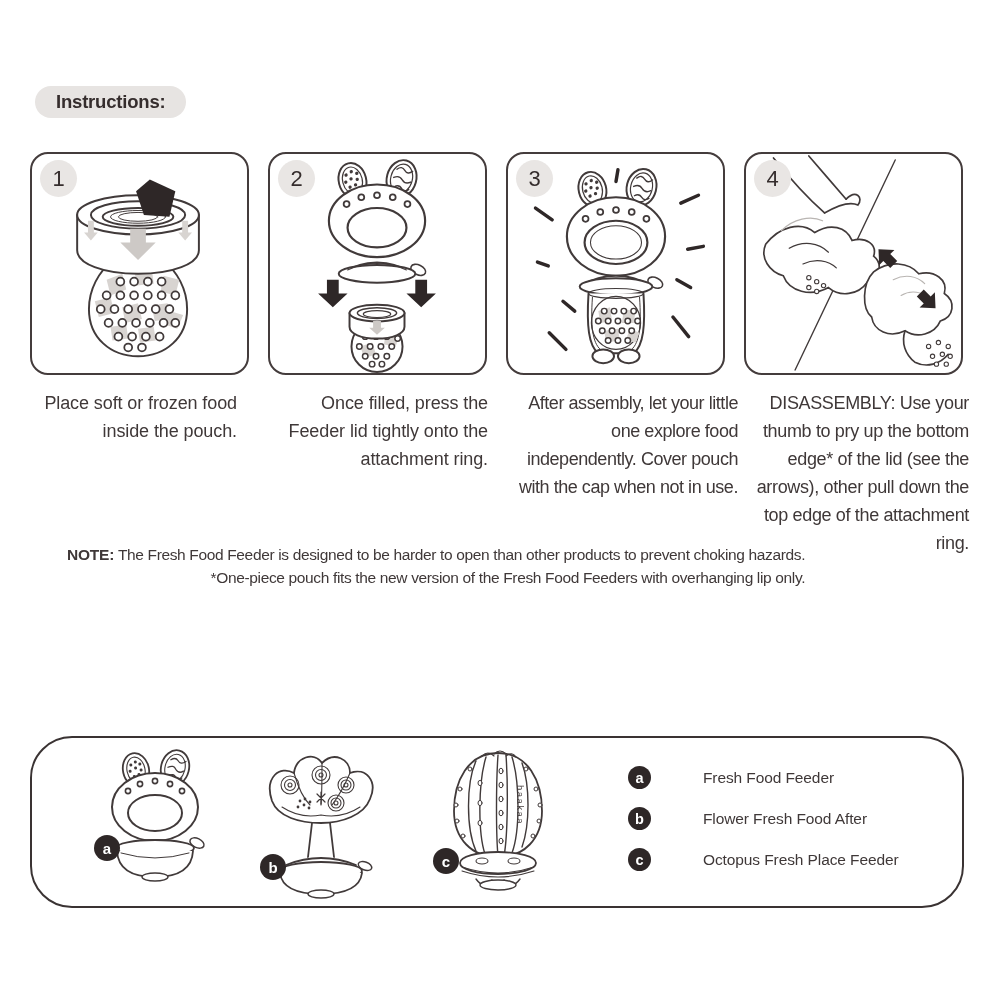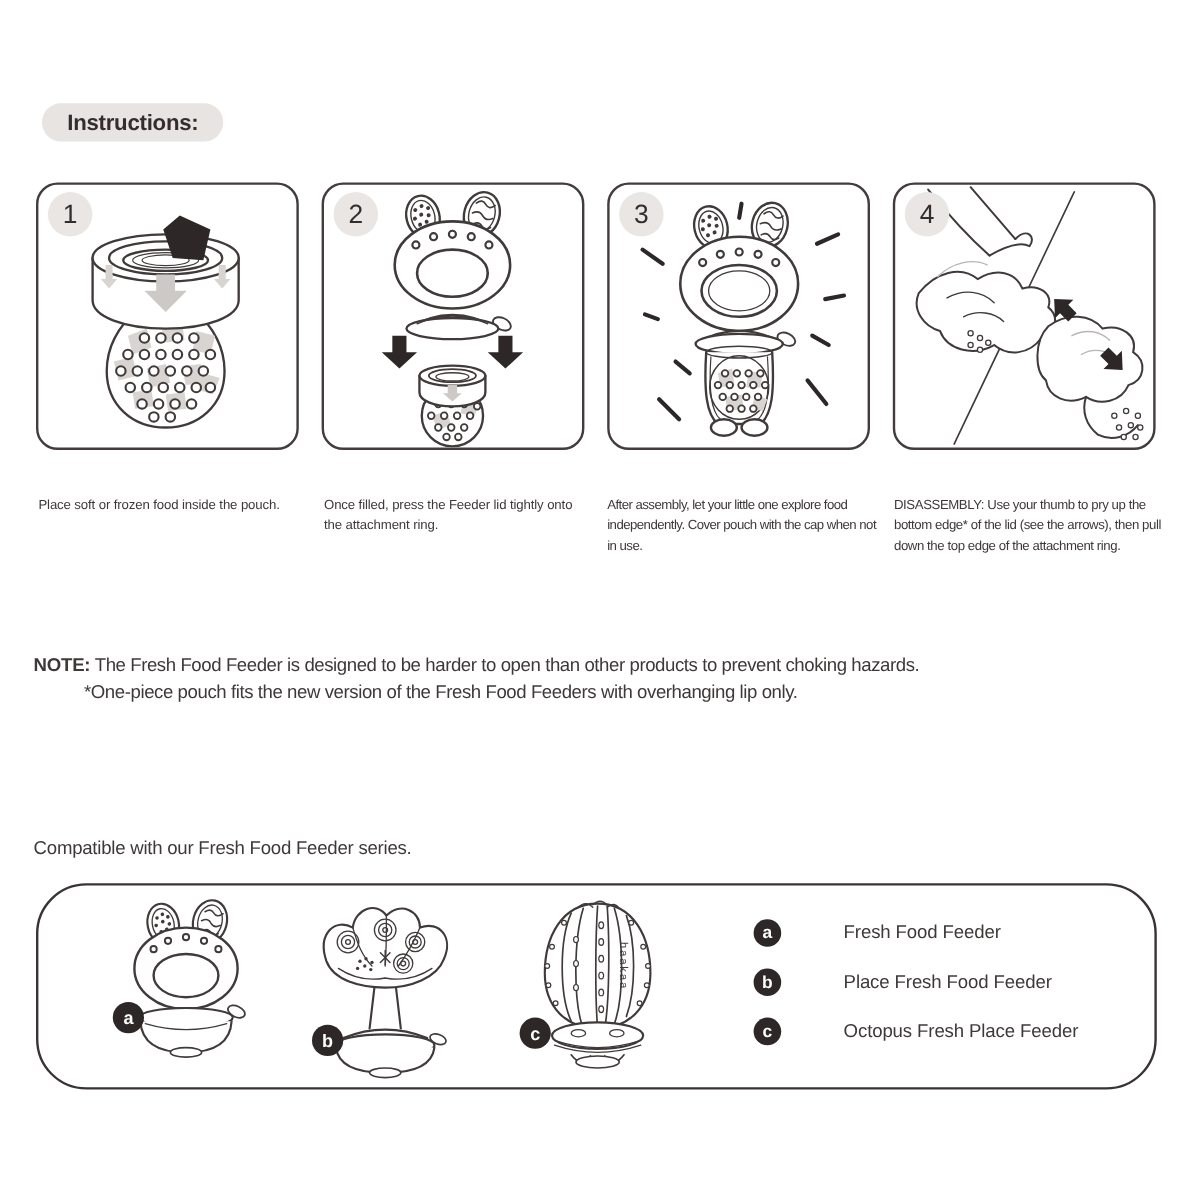--- a/index.html
+++ b/index.html
@@ -1,35 +1,35 @@
 <!DOCTYPE html>
 <html><head>
 <meta charset="utf-8">
 <style>
   html,body{margin:0;padding:0;background:#fff;}
   .page{position:relative;width:1000px;height:1000px;background:#fff;overflow:hidden;
-        font-family:"Liberation Sans",sans-serif;color:#3f3838;}
+        font-family:"Liberation Sans",sans-serif;color:#3f3838;text-align:right;}
   .pill{position:absolute;display:inline-block;background:#e7e4e2;border-radius:18px;
         padding:5px 21px;font-weight:bold;font-size:18.5px;color:#352d2d;letter-spacing:-0.2px;}
   #instructions-pill{left:35px;top:86px;}
   #compat-pill{left:35px;top:658px;}
   .panel{position:absolute;top:152px;width:219px;height:223px;border:2px solid #443c3c;
          border-radius:18px;background:#fff;box-sizing:border-box;}
   .panel svg{position:absolute;left:0;top:0;width:100%;height:100%;}
   .stepnum{position:absolute;top:6px;left:8px;width:37px;height:37px;border-radius:50%;
            background:#e9e6e4;color:#352d2d;font-size:22px;display:flex;align-items:center;
            justify-content:center;z-index:2;}
-  .caption{position:absolute;top:389px;font-size:11px;line-height:1.56;letter-spacing:-0.1px;margin-top:24px;}
+  .caption{position:absolute;top:389px;font-size:18px;line-height:1.56;letter-spacing:-0.1px;}
   #cap-1{left:32px;width:205px;}
   #cap-2{left:270px;width:218px;}
   #cap-3{left:506px;width:232px;letter-spacing:-0.45px;}
   #cap-4{left:745px;width:224px;letter-spacing:-0.35px;}
   .note{position:absolute;left:28px;top:543px;font-size:15.5px;line-height:1.5;
         letter-spacing:-0.35px;}
-  .note b{letter-spacing:-0.2px;}
+  .note b{letter-spacing:-0.2px;margin-left:39px;}
   .note .l2{margin-left:42px;}
   .compat-sub{position:absolute;left:28px;top:699px;font-size:15.5px;letter-spacing:-0.2px;}
   .compat-box{position:absolute;left:30px;top:736px;width:934px;height:172px;
               border:2.5px solid #3a3333;border-radius:42px;box-sizing:border-box;background:#fff;}
   .product{position:absolute;top:5px;}
   #prod-a{left:44px;}
   #prod-b{left:206px;}
   #prod-c{left:384px;}
   .legend{position:absolute;left:596px;top:27px;}
   .legend-row{display:flex;align-items:center;gap:16px;height:25px;margin-bottom:16px;}
@@ -298,28 +298,27 @@
           <polygon points="-5,-12 5,-12 5,-2 11,-2 0,10 -11,-2 -5,-2" transform="translate(142 104) rotate(135)"></polygon>
           <polygon points="-5,-12 5,-12 5,-2 11,-2 0,10 -11,-2 -5,-2" transform="translate(186 150) rotate(-45)"></polygon>
         </g>
       </g>
     </svg>
   </div>
 
   <div class="caption" id="cap-1">Place soft or frozen food inside the pouch.</div>
   <div class="caption" id="cap-2">Once filled, press the Feeder lid tightly onto the attachment ring.</div>
   <div class="caption" id="cap-3">After assembly, let your little one explore food independently. Cover pouch with the cap when not in use.</div>
-  <div class="caption" id="cap-4">DISASSEMBLY: Use your thumb to pry up the bottom edge* of the lid (see the arrows), then pull down the top edge of the attachment ring.</div>
+  <div class="caption" id="cap-4">DISASSEMBLY: Use your thumb to pry up the bottom edge* of the lid (see the arrows), other pull down the top edge of the attachment ring.</div>
 
   <div class="note">
     <div><b>NOTE:</b> <span>The Fresh Food Feeder is designed to be harder to open than other products to prevent choking hazards.</span></div>
     <div class="l2">*One-piece pouch fits the new version of the Fresh Food Feeders with overhanging lip only.</div>
   </div>
 
-  <div class="compat-sub">Compatible with our Fresh Food Feeder series.</div>
 
   <div class="compat-box">
 
     <svg class="product" id="prod-a" width="165" height="158" viewBox="0 0 165 158">
       <g stroke="#413a3a" stroke-width="2" fill="none" stroke-linecap="round">
         <g transform="rotate(-12 60 27)">
           <ellipse cx="60" cy="27" rx="13" ry="17" fill="#fff" stroke-width="1.8"></ellipse>
           <ellipse cx="60" cy="27" rx="9" ry="13" stroke-width="1.1"></ellipse>
           <g fill="#413a3a" stroke="none">
             <circle cx="56" cy="21" r="1.5"></circle>
@@ -445,21 +444,21 @@
       <text class="badge-letter" x="30" y="123.5">c</text>
     </svg>
 
     <div class="legend">
       <div class="legend-row">
         <div class="legend-badge">a</div>
         <div class="legend-label">Fresh Food Feeder</div>
       </div>
       <div class="legend-row">
         <div class="legend-badge">b</div>
-        <div class="legend-label">Place Fresh Food Feeder</div>
+        <div class="legend-label">Flower Fresh Food After</div>
       </div>
       <div class="legend-row">
         <div class="legend-badge">c</div>
         <div class="legend-label">Octopus Fresh Place Feeder</div>
       </div>
     </div>
   </div>
 
 </div>
 

